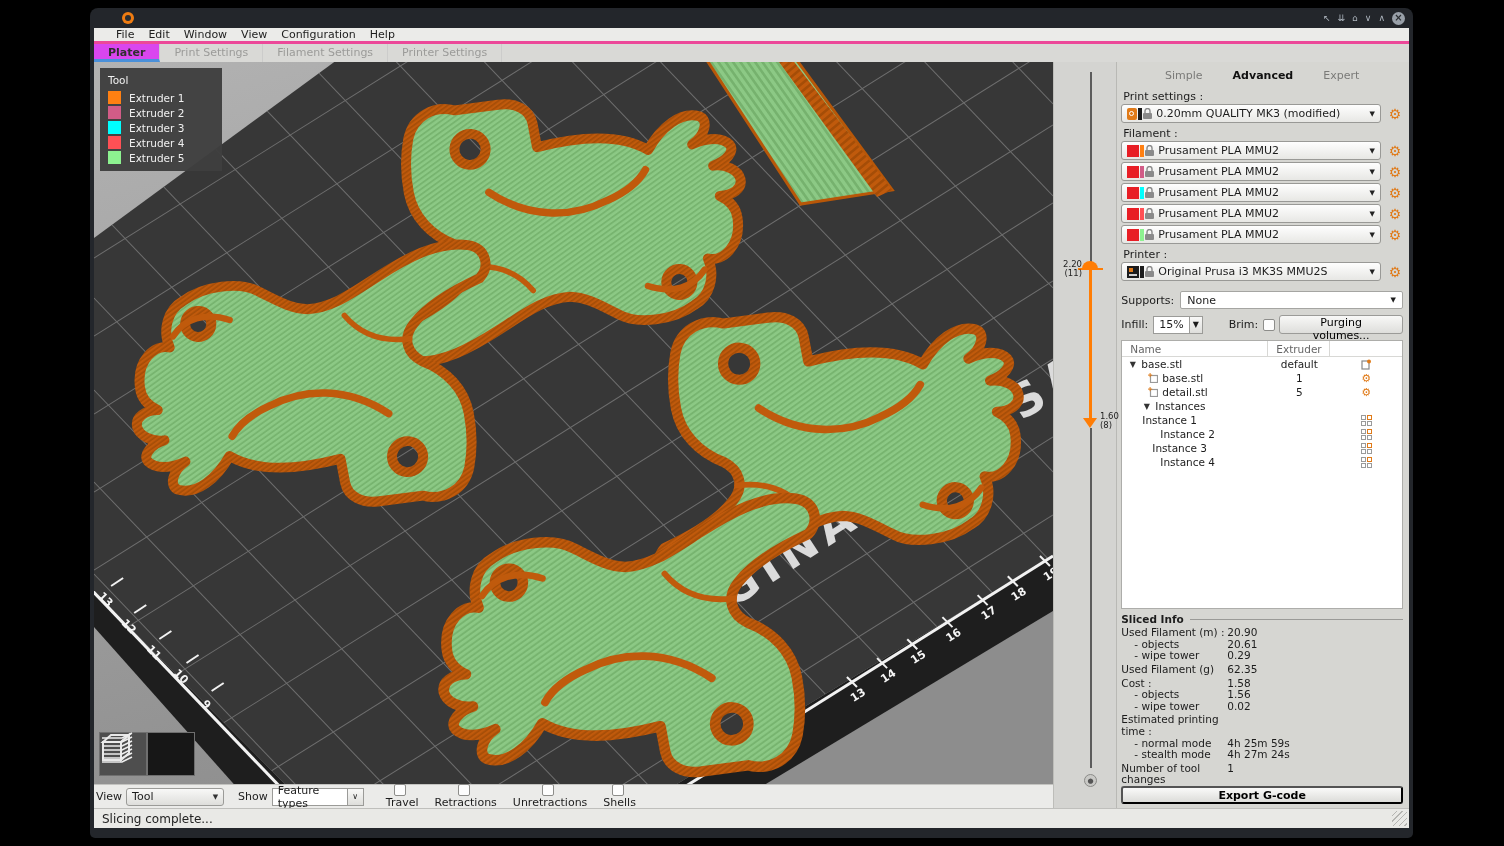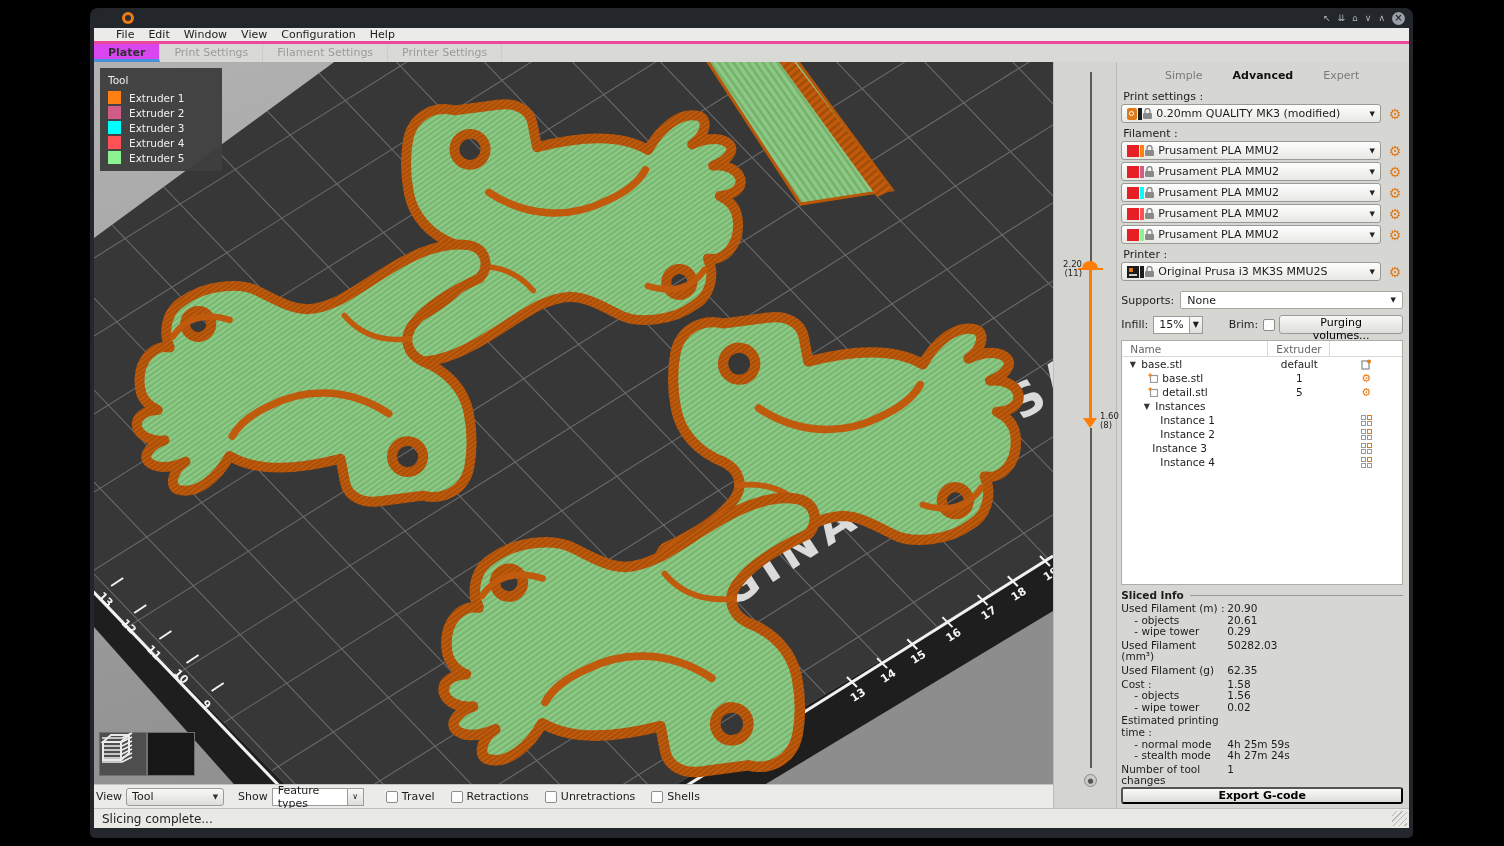--- a/index.html
+++ b/index.html
@@ -51,21 +51,21 @@
   .combo-btn { display:flex; align-items:center; height:18px; background:linear-gradient(#f8f8f7,#dededb);
     border:1px solid #9b9b98; border-radius:3px; font-size:11px; padding:0 5px; }
   .combo-btn .arr { margin-left:auto; font-size:7px; color:#333; padding-left:6px; }
   .entry { display:flex; align-items:center; height:18px; background:#fff;
     border:1px solid #9b9b98; font-size:11px; padding:0 5px; }
   .spin-btn { width:16px; height:18px; background:linear-gradient(#f8f8f7,#dededb);
     border:1px solid #9b9b98; border-left:none; font-size:8px; display:flex;
     align-items:center; justify-content:center; }
   .cb { width:12px; height:12px; background:#fdfdfd; border:1px solid #8d8d8a; border-radius:2px;
     margin-right:4px; flex:none; }
-  .cb-row { display:flex; align-items:center; }
+  .cb-row { display:flex; align-items:center;flex-direction:column; }
   
   .strip { width:72px; position:relative; background:#d4d4d1; border-left:1px solid #bdbdb9; }
   .ls-line { position:absolute; left:36px; width:2px; background:#5c5c5c; }
   .ls-orange { position:absolute; left:35px; width:3px; background:#ff7d05; }
   .ls-upper { position:absolute; left:28px; width:16px; height:8px; border-radius:8px 8px 0 0;
     background:#ff7d05; }
   .ls-upper-bar { position:absolute; left:24px; width:25px; height:2px; background:#ff7d05; }
   .ls-lower { position:absolute; left:29px; width:0; height:0; border-left:7px solid transparent;
     border-right:7px solid transparent; border-top:10px solid #ff7d05; }
   .ls-label { position:absolute; font-size:8.5px; color:#222; line-height:9px; text-align:right; }
@@ -569,21 +569,21 @@
         </div>
         <div class="ot-row">
           <div class="ot-name" style="padding-left:20px">
               <span class="tri">▼</span>
               <span>Instances</span>
             </div>
           <div></div>
             <div></div>
         </div>
         <div class="ot-row">
-          <div class="ot-name" style="padding-left:38px">
+          <div class="ot-name" style="padding-left:20px">
               <span>Instance 1</span>
             </div>
           <div></div>
           <div class="ot-ico">
               <span class="inst-ico">
                 <span></span>
                 <span class="o"></span>
                 <span></span>
                 <span></span>
               </span>
@@ -641,24 +641,20 @@
             <span>Used Filament (m) :</span>
             <span>20.90</span>
           </div>
         <div class="si-row">
             <span class="ind">- objects</span>
             <span>20.61</span>
           </div>
         <div class="si-row">
             <span class="ind">- wipe tower</span>
             <span>0.29</span>
-          </div>
-        <div class="si-row sp">
-            <span>Used Filament (mm³)</span>
-            <span>50282.03</span>
           </div>
         <div class="si-row sp">
             <span>Used Filament (g)</span>
             <span>62.35</span>
           </div>
         <div class="si-row sp">
             <span>Cost :</span>
             <span>1.58</span>
           </div>
         <div class="si-row">

